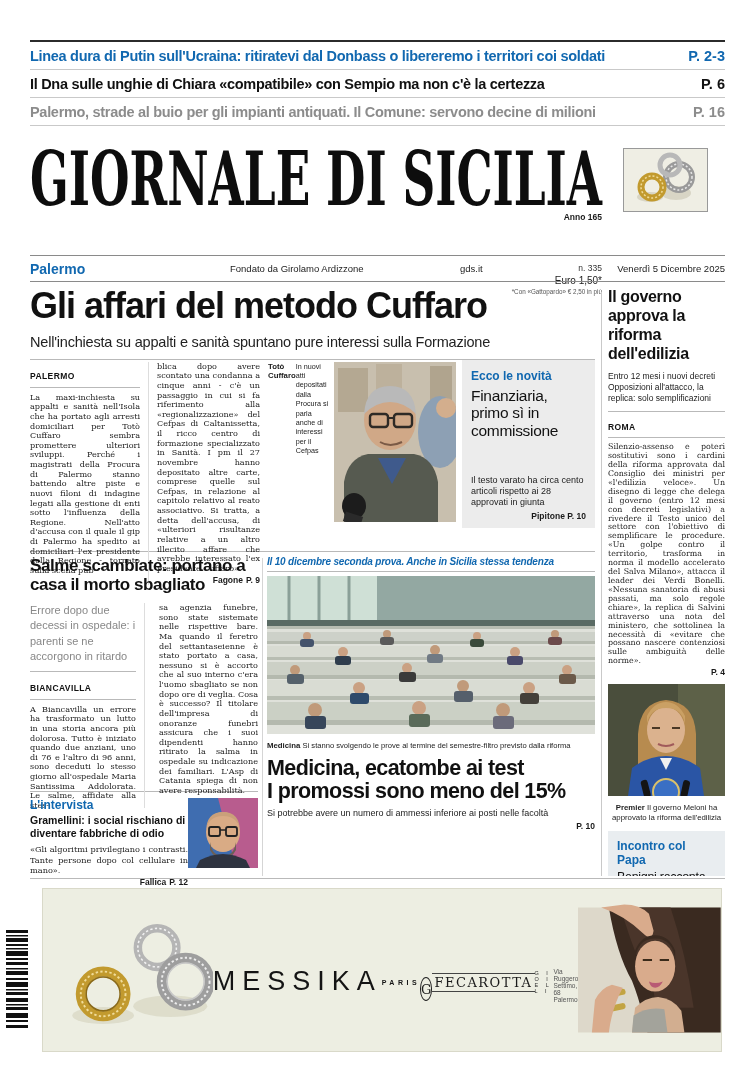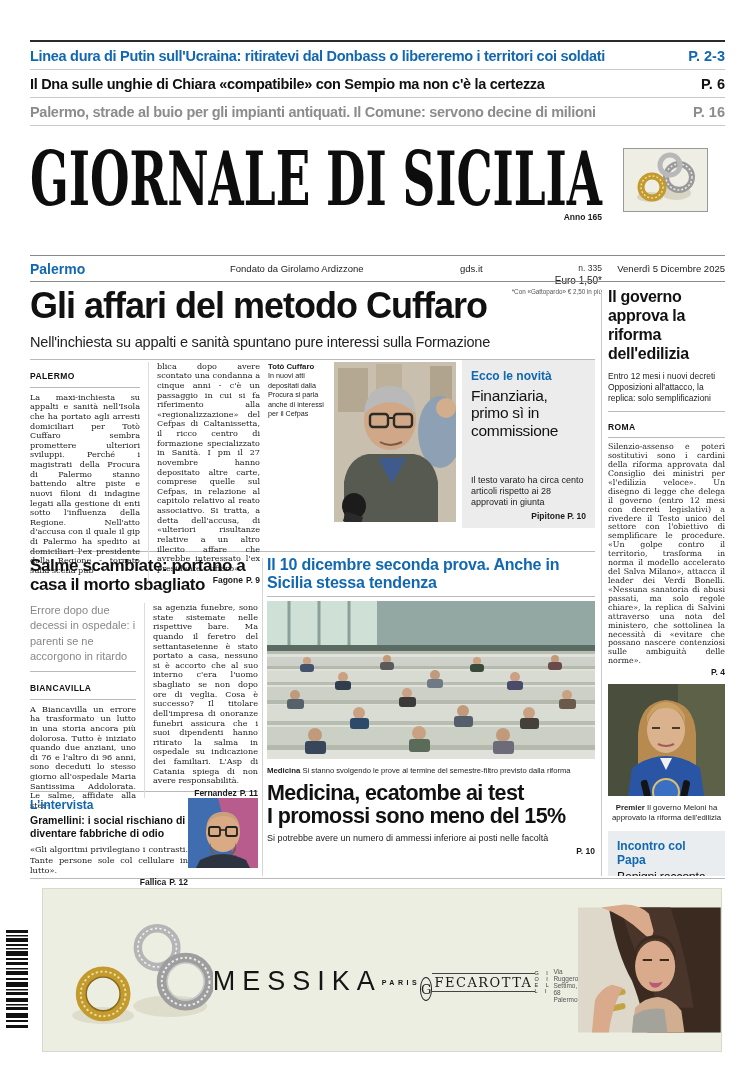--- a/index.html
+++ b/index.html
@@ -59,21 +59,21 @@
   .kickbox { width:110px; border-bottom:1px solid #b9b9b9; padding:5px 0 4px; }
   .kicker { font-size:8.5px; font-weight:bold; letter-spacing:0.4px; color:#111; }
   .bodytxt { font-family:"DejaVu Serif", serif; font-size:8.1px; line-height:1.19;
     text-align:justify; color:#1c1c1c; }
   #lead-col1 { position:absolute; left:0; top:0; width:110px; }
   #lead-col1 .bodytxt { margin-top:5px; }
   #lead-col2 { position:absolute; left:118px; top:2px; width:112px; border-left:1px solid #ddd; padding-left:8px; }
   .byline { text-align:right; font-size:8.5px; font-weight:bold; margin-top:2px; }
   .byline .pg { margin-left:3px; }
   #lead-capcol { position:absolute; left:238px; top:2px; width:62px; height:160px;
-    display:flex; flex-direction:column; justify-content:flex-start; }
+    display:flex; flex-direction:row; justify-content:flex-start; }
   .capt-bold { font-size:7.8px; font-weight:bold; line-height:1.25; }
   .capt-txt  { font-size:7.2px; line-height:1.3; color:#222; }
   #lead-photo { position:absolute; left:304px; top:2px; width:122px; height:160px; }
   #novita-box { position:absolute; right:0; top:0; width:133px; height:168px;
     background:#ececec; padding:9px 9px 7px; display:flex; flex-direction:column; }
   .box-kicker { font-size:12px; font-weight:bold; color:#1168b0; }
   #novita-box .box-title { font-size:15.5px; font-weight:400; letter-spacing:-0.3px;
     line-height:1.13; margin-top:4px; color:#111; }
   #novita-box .box-text { font-size:9px; line-height:1.25; color:#222; margin-top:auto; }
   .box-byline { text-align:right; font-size:8.5px; font-weight:bold; margin-top:2px; }
@@ -92,34 +92,34 @@
   #papa-box .box-title { font-size:12.5px; font-weight:400; letter-spacing:-0.3px; line-height:1.2; margin-top:3px; color:#111; }
 
   
   #salme { position:absolute; left:30px; top:556px; width:228px; }
   #salme h2 { font-size:17px; font-weight:bold; letter-spacing:-0.4px; line-height:1.12; color:#111; }
   #salme-row { position:relative; margin-top:9px; }
   #salme .subhead { font-size:11px; line-height:1.4; color:#888; width:106px; }
   #salme-colA { position:absolute; left:0; top:0; width:106px; }
   #salme-colA .kickbox { width:106px; margin-top:6px; border-top:1px solid #b9b9b9; }
   #salme-colA .bodytxt { margin-top:5px; }
-  #salme-colB { position:absolute; left:114px; top:0; width:114px; border-left:1px solid #ddd; padding-left:8px; }
+  #salme-colB { position:absolute; left:114px; top:0; width:114px; border-left:1px solid #ddd; padding-left:14px; }
 
   
   #intervista { position:absolute; left:30px; top:798px; width:228px; }
   #intervista .box-kicker { font-size:12px; }
   #intervista .title { font-size:10.5px; font-weight:bold; line-height:1.25; margin-top:2px; width:160px; color:#111; }
   #intervista .text { font-family:"DejaVu Serif", serif; font-size:8.2px; line-height:1.25;
     margin-top:4px; width:158px; text-align:justify; color:#1c1c1c; }
   #intervista .byline { width:158px; }
   #interv-photo { position:absolute; right:0; top:0; width:70px; height:70px; }
 
   
   #medicina { position:absolute; left:267px; top:551px; width:328px; }
-  #medicina .banner { font-size:16px; font-weight:bold; color:#1168b0; letter-spacing:-0.2px; padding:5px 0 4px; border-bottom:1px solid #b9b9b9; }
+  #medicina .banner { font-size:10px; font-weight:bold; color:#1168b0; letter-spacing:-0.2px; padding:5px 0 4px; border-bottom:1px solid #b9b9b9;font-style:italic; }
   #med-photo { width:328px; height:158px; margin-top:4px; }
   #medicina .capt { font-size:7.6px; color:#222; margin-top:3px; }
   #medicina h2 { font-size:21.5px; font-weight:bold; letter-spacing:-0.6px; line-height:1.08; margin-top:6px; color:#111; }
   #medicina .subhead { font-size:9px; color:#222; margin-top:5px; }
   #medicina .pageref { text-align:right; font-size:8.5px; font-weight:bold; margin-top:3px; }
 
   
   #ad { position:absolute; left:42px; top:888px; width:680px; height:164px;
     background:#edeee2; border:1px solid #d9d9c9; display:flex; overflow:hidden; }
   #ad-center { flex:1; display:flex; flex-direction:row; align-items:center; padding-top:22px; }
@@ -289,21 +289,21 @@
         <div class="byline">
           <span>Fernandez</span><span class="pg">P. 11</span>
         </div>
       </div>
     </div>
   </article>
 
   <article id="intervista">
     <div class="box-kicker">L'intervista</div>
     <div class="title">Gramellini: i social rischiano di diventare fabbriche di odio</div>
-    <div class="text">«Gli algoritmi privilegiano i contrasti. Tante persone sole col cellulare in lutto».</div>
+    <div class="text">«Gli algoritmi privilegiano i contrasti. Tante persone dopo col cellulare in mano».</div>
     <div class="byline">
       <span>Fallica</span><span class="pg">P. 12</span>
     </div>
     <svg id="interv-photo" viewBox="0 0 70 70">
       <rect width="70" height="70" fill="#3f6db0"></rect>
       <path d="M30,0 L70,0 L70,70 L48,70 Z" fill="#b85c8e"></path>
       <ellipse cx="35" cy="34" rx="17" ry="20" fill="#d9ab85"></ellipse>
       <path d="M18,34 Q18,14 35,14 Q52,14 52,34 L52,30 Q48,18 35,18 Q22,18 18,30 Z" fill="#caa07a"></path>
       <rect x="21" y="29" width="11" height="9" rx="2" fill="none" stroke="#222" stroke-width="1.8"></rect>
       <rect x="38" y="29" width="11" height="9" rx="2" fill="none" stroke="#222" stroke-width="1.8"></rect>

